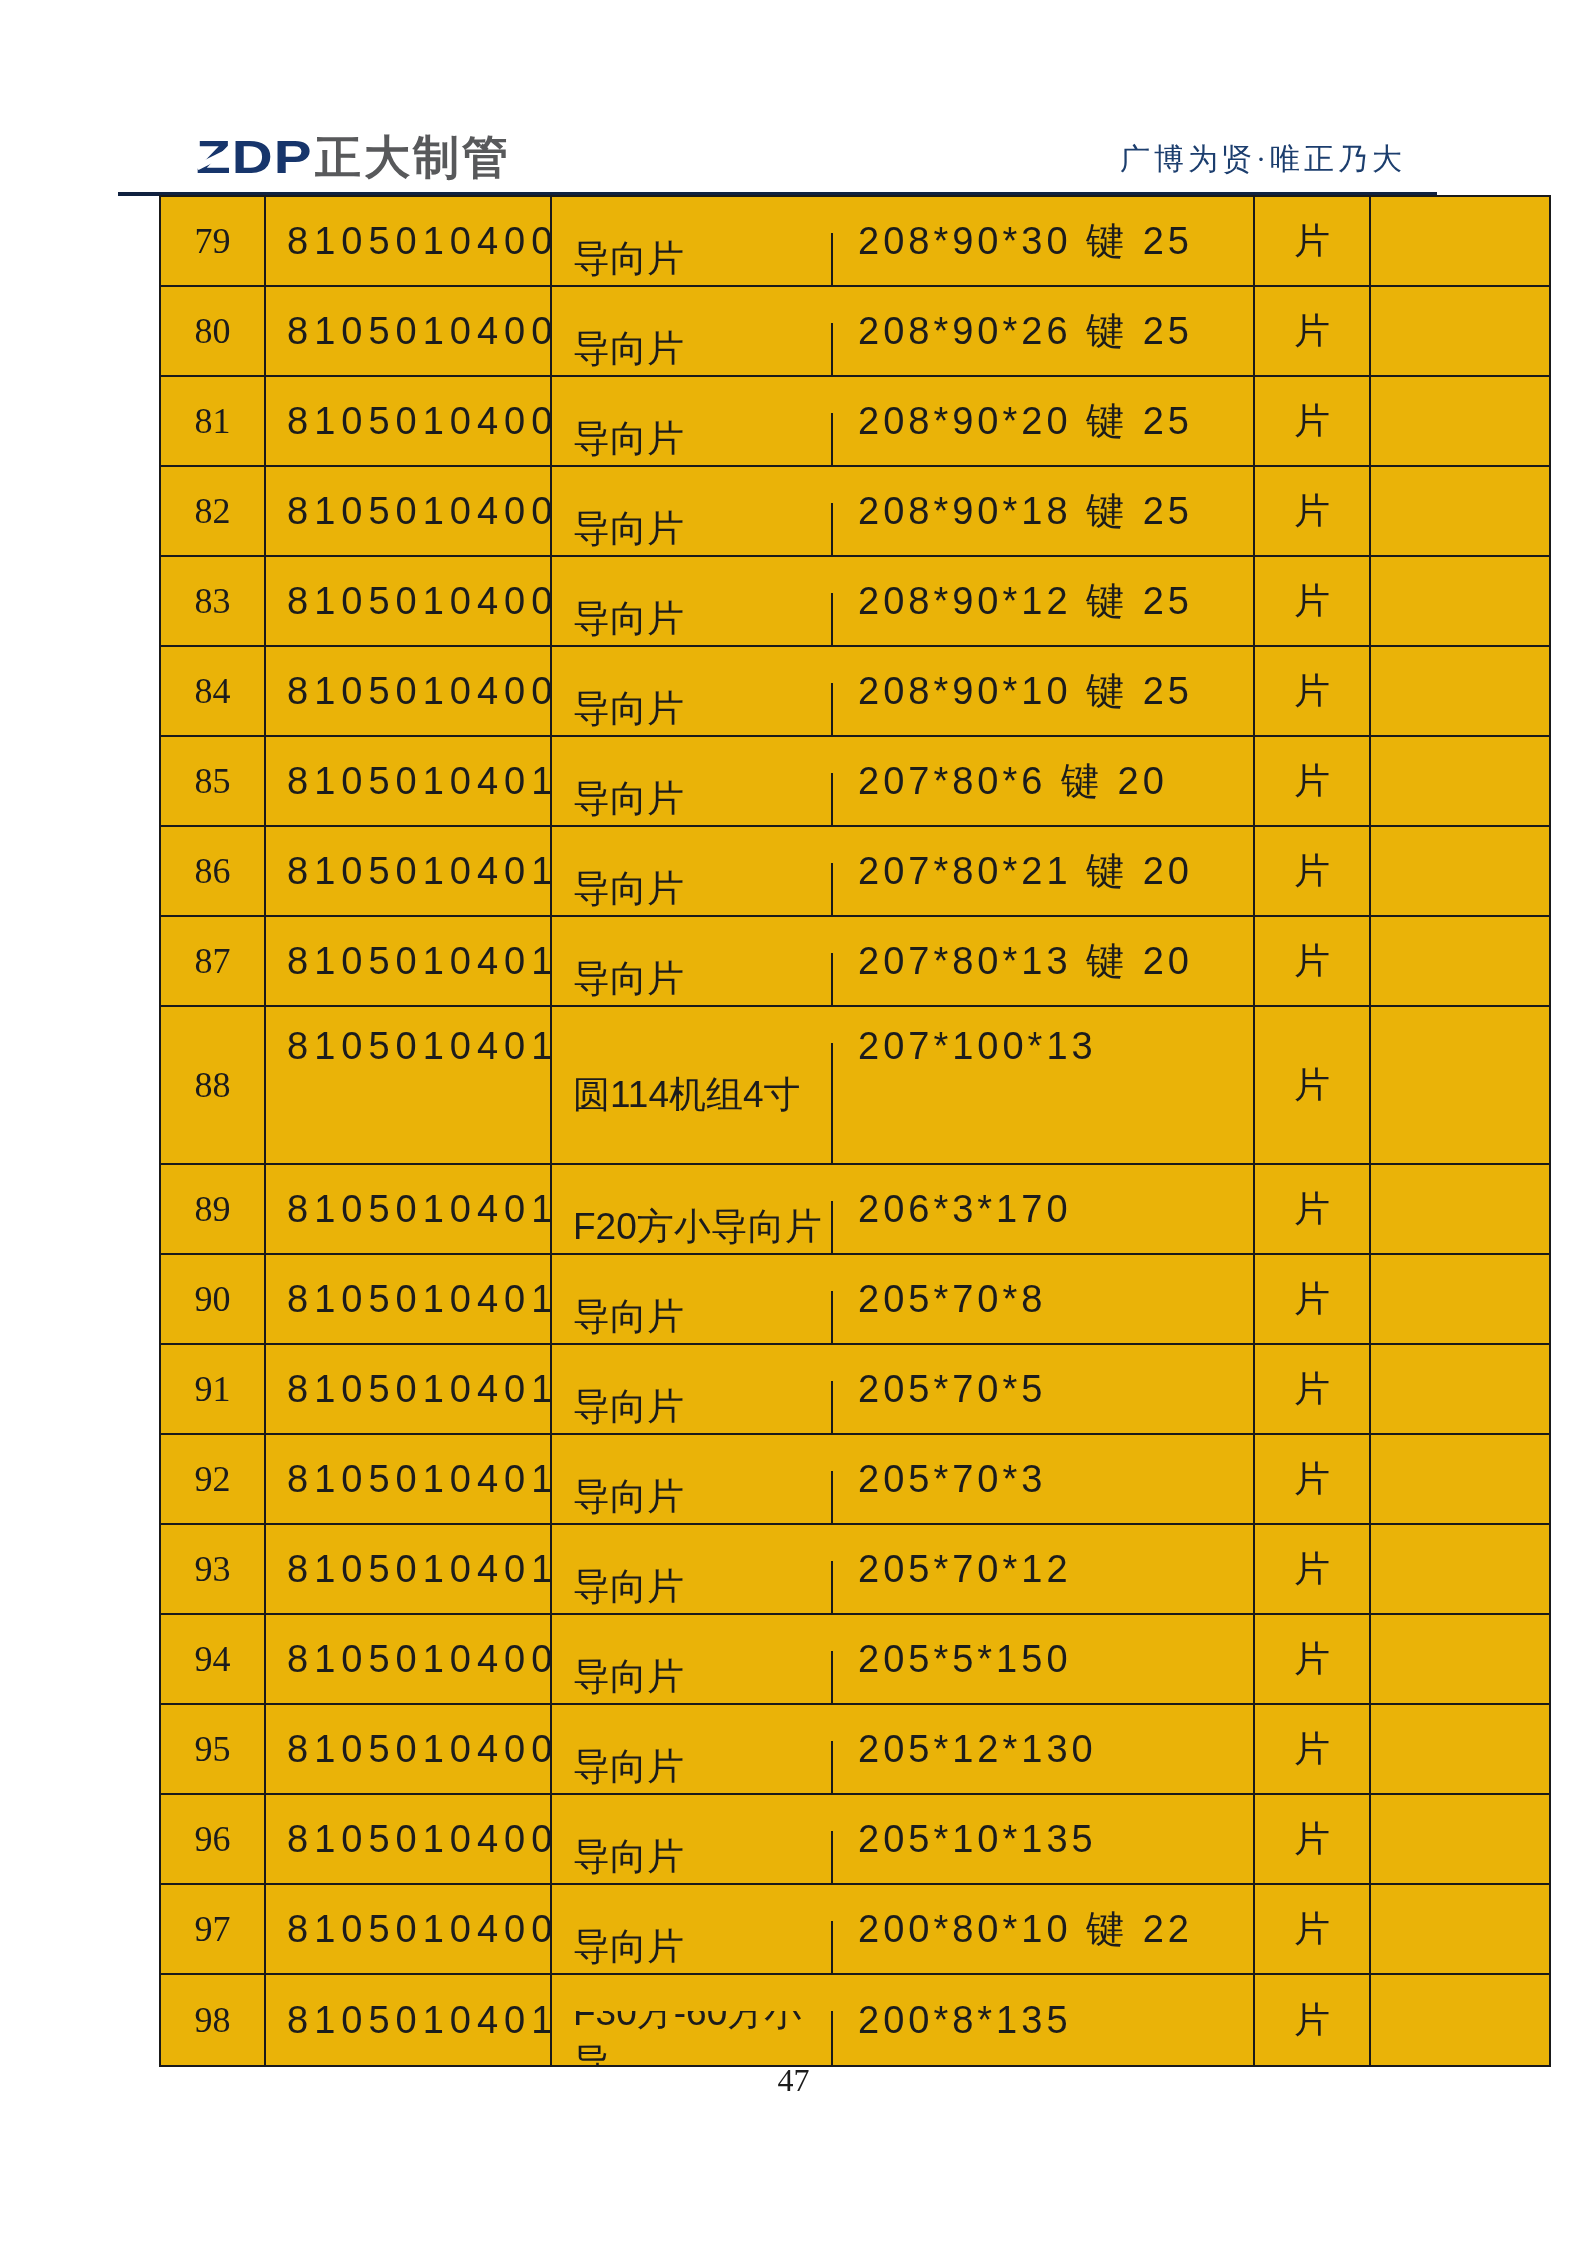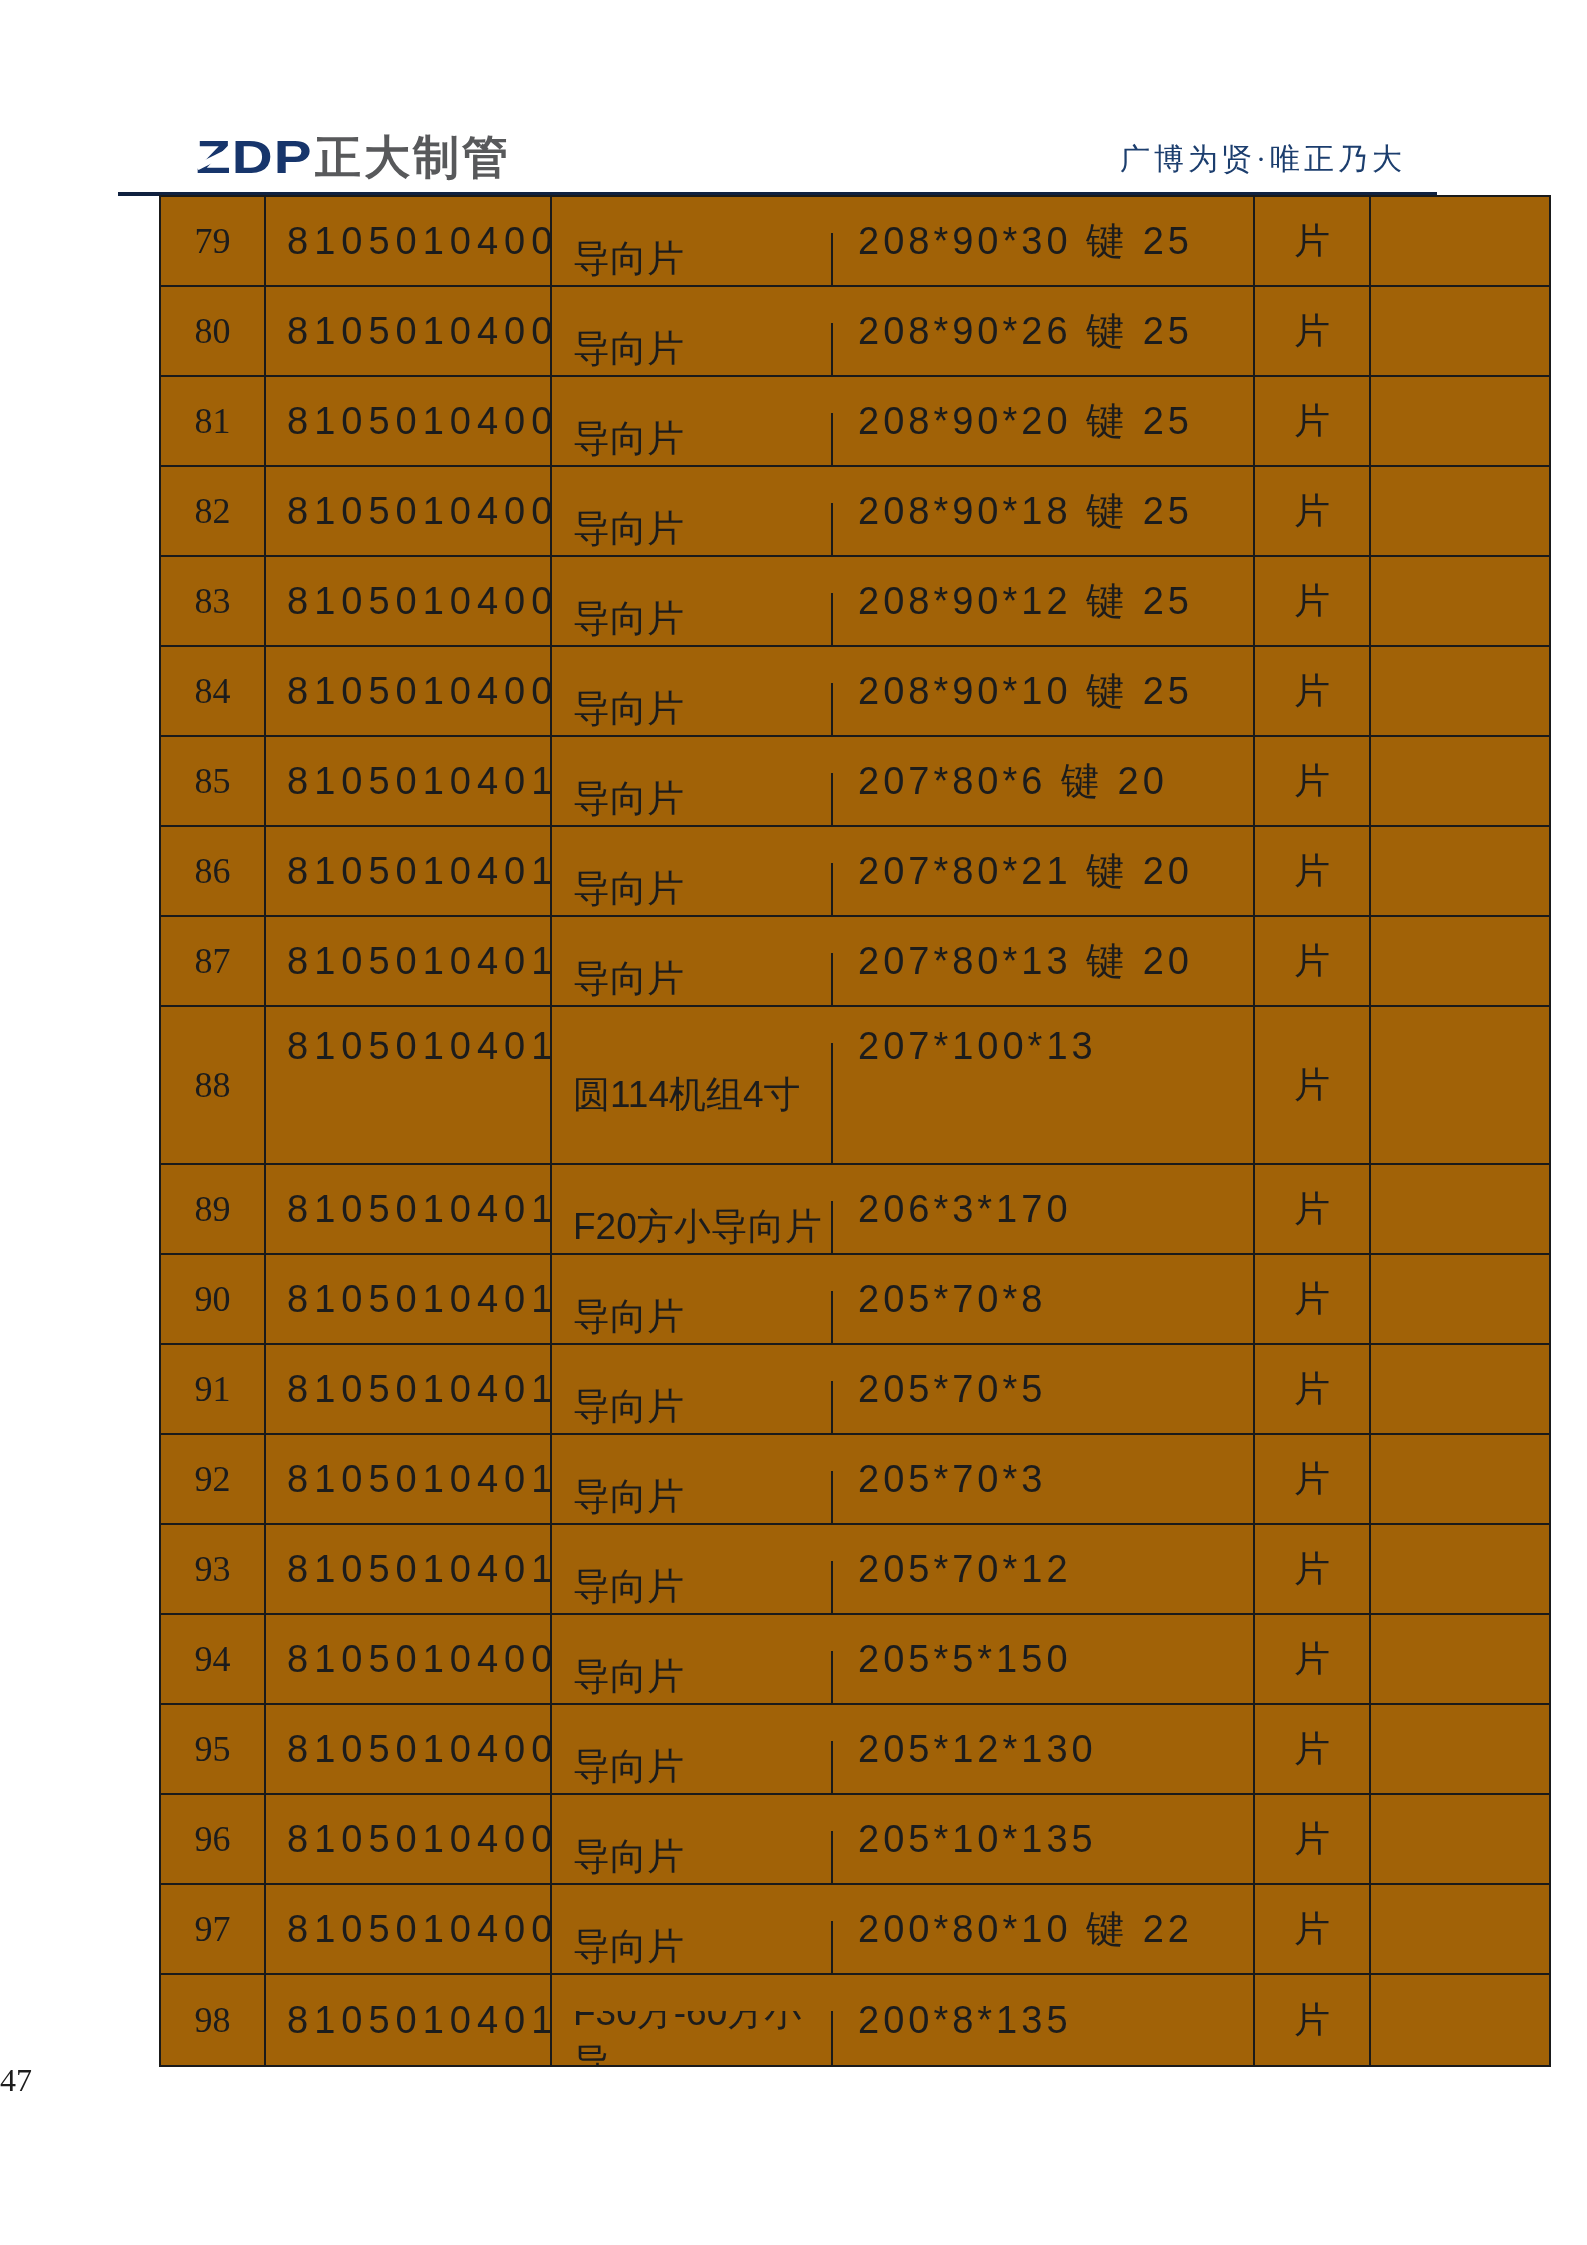--- a/index.html
+++ b/index.html
@@ -57,21 +57,21 @@
     width:1319px; height:4px;
     background:#10213f;
   }
 
   
   .parts-table {
     position:absolute; left:159px; top:195px;
     width:1392px;
     border:2px solid #1a1a1a;
     box-sizing:border-box;
-    background:#a16207;
+    background:#eab308;
   }
   .trow {
     display:flex;
     height:90px;
     box-sizing:border-box;
     border-bottom:2px solid #1a1a1a;
   }
   .trow:last-child { border-bottom:none; }
   .trow.tall { height:158px; }
   .cell {
@@ -91,20 +91,21 @@
   .c-empty { width:178px; }
 
   .trow.tall .c-code,
   .trow.tall .c-spec { align-items:flex-start; padding-top:18px; }
   .trow.tall .c-name { align-items:flex-start; padding-top:4px; line-height:96px; }
 
   
   .page-number {
     position:absolute; left:0; top:2062px;
     width:100%;
+    text-align:center;
     font-family:"Liberation Serif", serif;
     font-size:32px;
     color:#1c1c1c;
   }
 </style>
 </head>
 <body>
 
 <div class="page">
 

